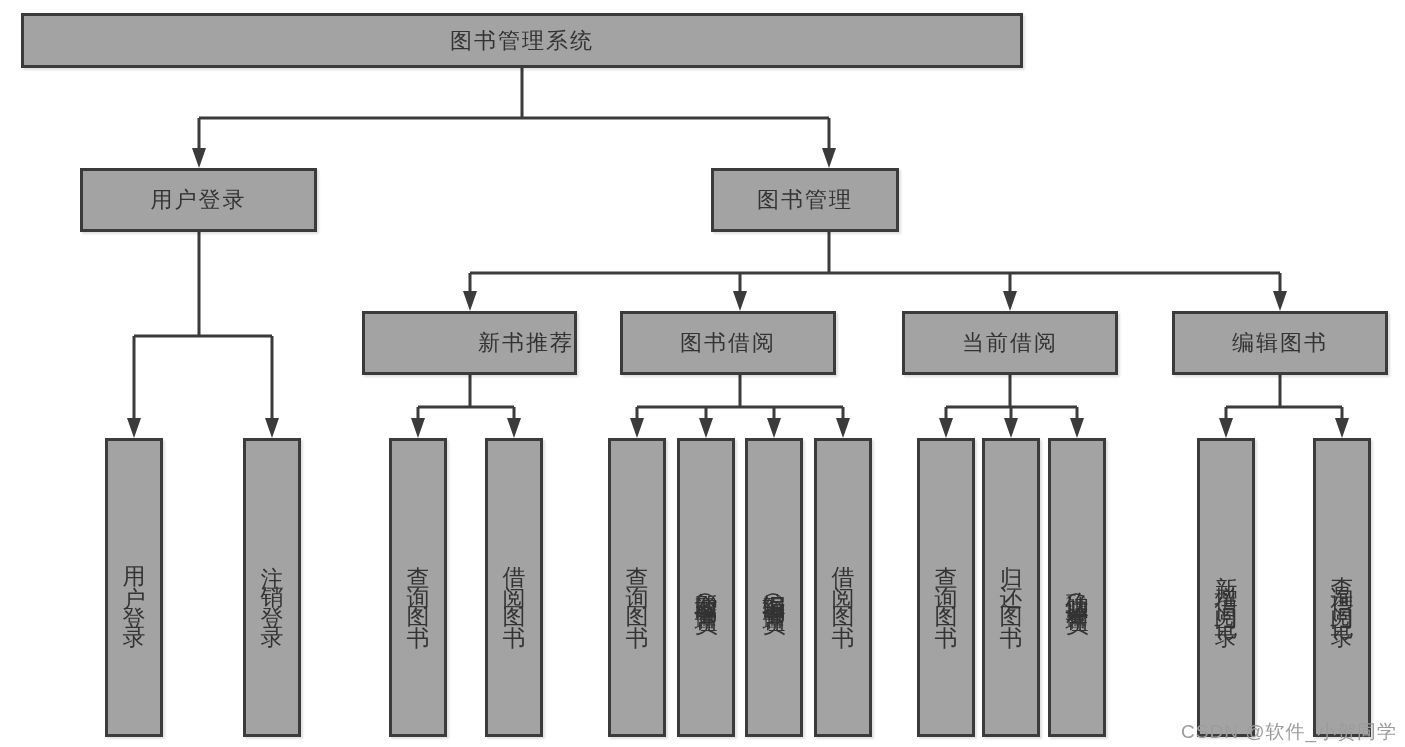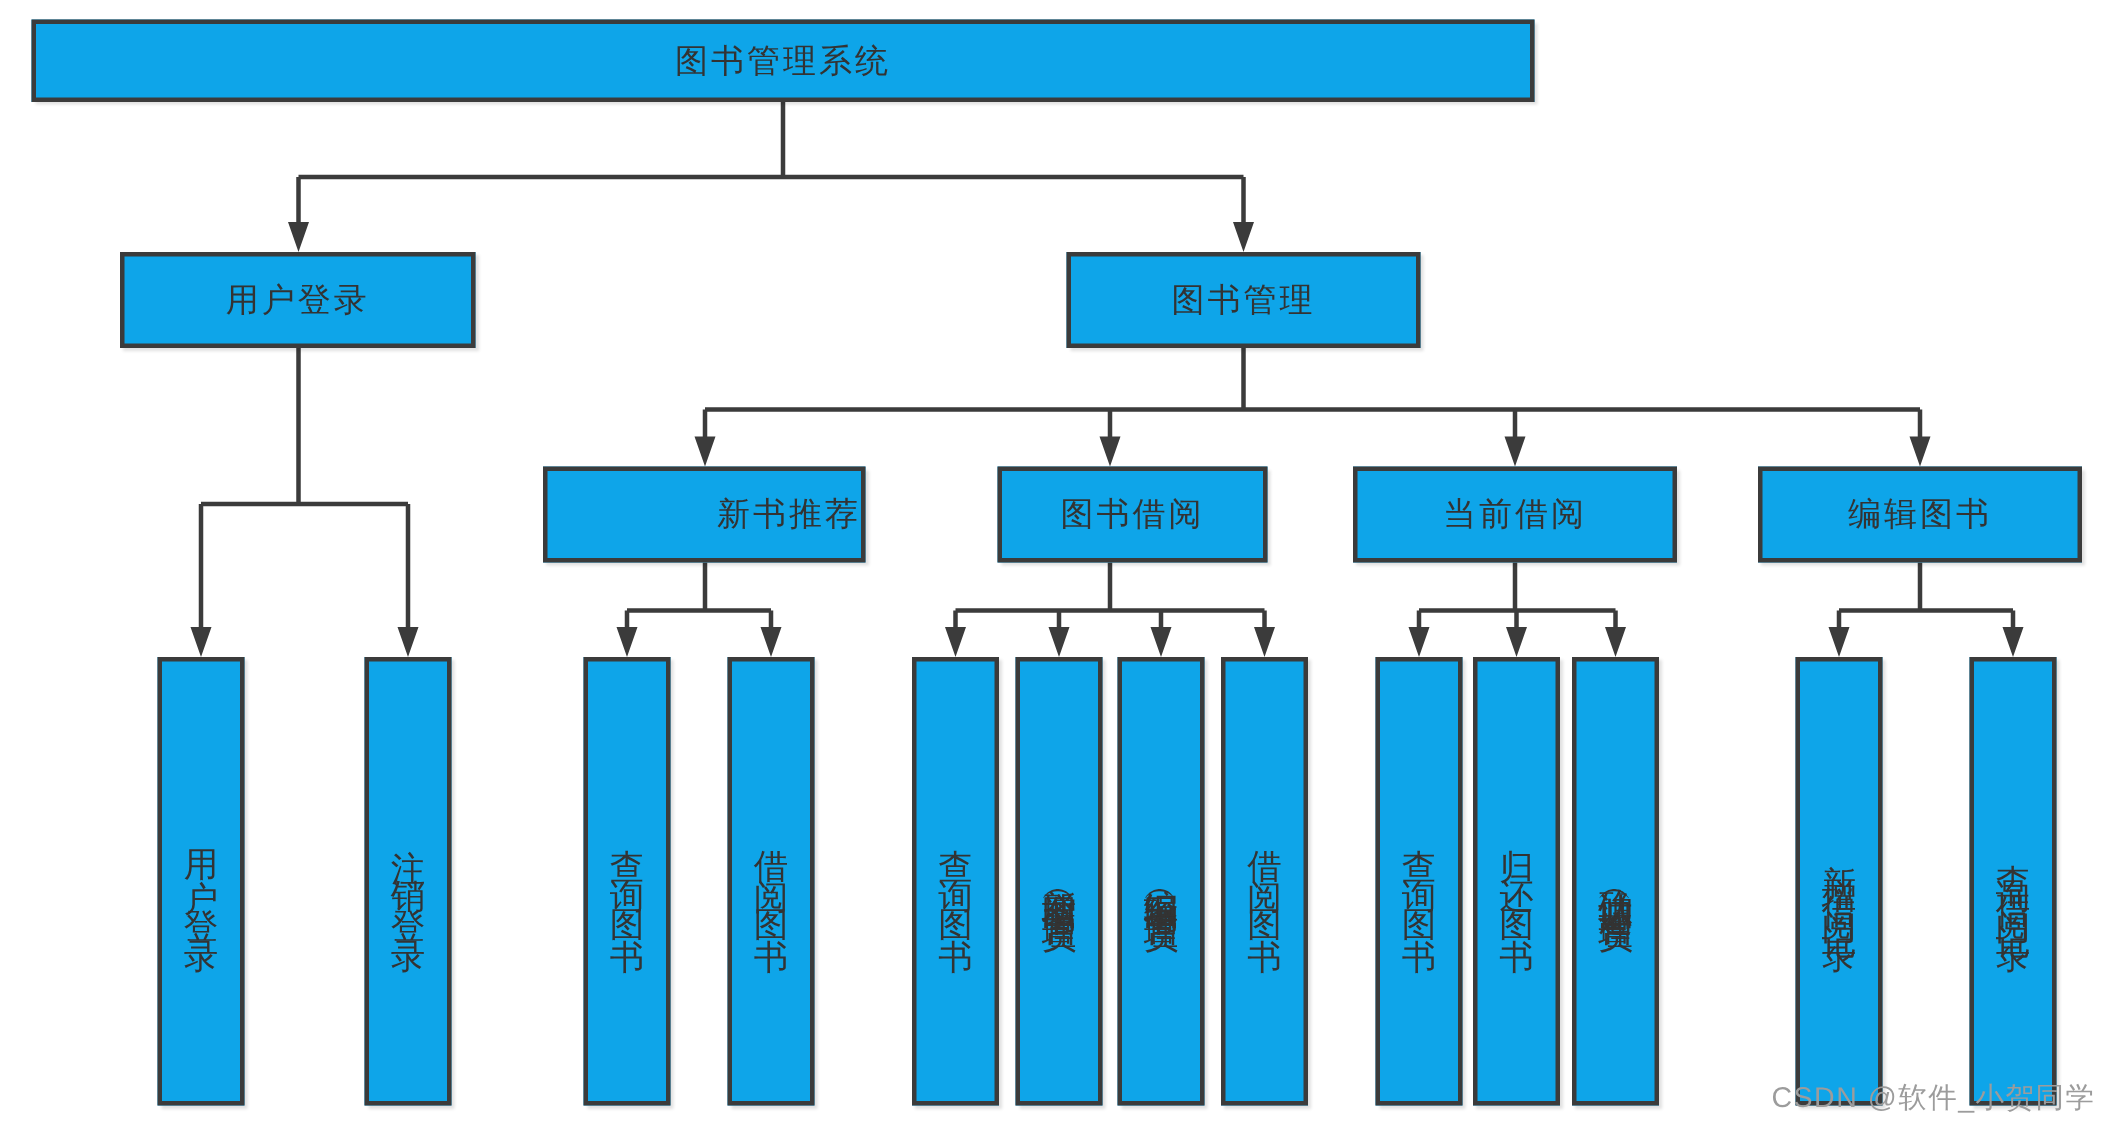--- a/index.html
+++ b/index.html
@@ -8,21 +8,21 @@
     width:1405px;height:747px;
     background:#ffffff;
     font-family:"Liberation Sans","DejaVu Sans",sans-serif;
     overflow:hidden;
     color:#333333;
   }
   svg.wires{position:absolute;left:0;top:0;width:1405px;height:747px;}
   .node{
     position:absolute;
     box-sizing:border-box;
-    background:#0ea5e9;
+    background:#a3a3a3;
     border:3px solid #3b3b3b;
     display:flex;align-items:center;justify-content:center;
     box-shadow:2px 2px 2px rgba(0,0,0,0.12);
     font-size:22px;
     letter-spacing:2px;
     color:#333333;
   }
   .node.root{font-size:22px;}
   .leaf{
     width:58px;height:299px;top:438px;
@@ -72,28 +72,28 @@
              M1219 418 L1233 418 L1226 438 Z  M1335 418 L1349 418 L1342 438 Z" fill="#3b3b3b" stroke="none"></path>
   </svg>
 
   <div class="node root" style="left:21px;top:13px;width:1002px;height:55px;">
     <span>图书管理系统</span>
   </div>
 
   <div class="node" style="left:80px;top:168px;width:237px;height:64px;">
     <span>用户登录</span>
   </div>
-  <div class="node" style="left:711px;top:168px;width:236px;height:64px;">
+  <div class="node" style="left:711px;top:168px;width:188px;height:64px;">
     <span>图书管理</span>
   </div>
 
   <div class="node" style="left:362px;top:311px;width:215px;height:64px;justify-content:flex-end;">
     <span>新书推荐</span>
   </div>
-  <div class="node" style="left:665px;top:311px;width:180px;height:64px;">
+  <div class="node" style="left:620px;top:311px;width:216px;height:64px;">
     <span>图书借阅</span>
   </div>
   <div class="node" style="left:902px;top:311px;width:216px;height:64px;">
     <span>当前借阅</span>
   </div>
   <div class="node" style="left:1172px;top:311px;width:216px;height:64px;">
     <span>编辑图书</span>
   </div>
 
   <div class="node leaf sp4" style="left:105px;">

